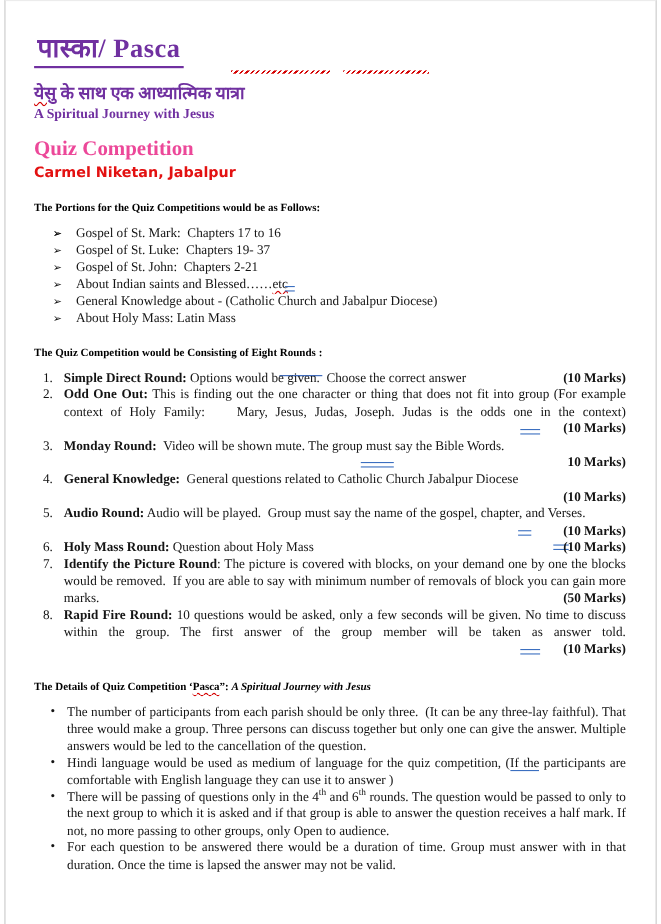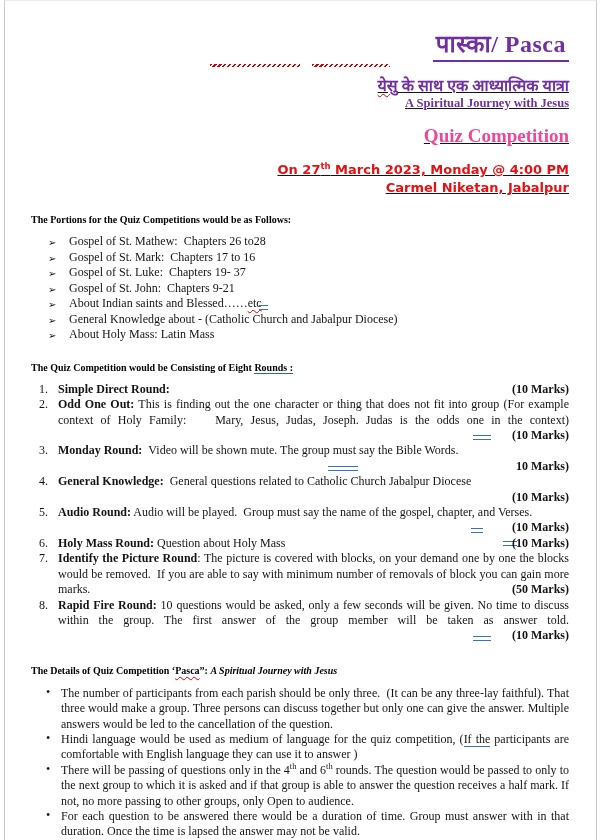--- a/index.html
+++ b/index.html
@@ -7,38 +7,38 @@
     width:601px;height:840px;overflow:hidden;background:#fff;
     font-family:"Liberation Serif",serif;color:#141414;position:relative;
   }
   .page{
     position:absolute;left:4px;top:0;width:593px;height:840px;box-sizing:border-box;
     border-left:1px solid #c9c9c9;border-right:1px solid #c9c9c9;border-top:1px solid #ececec;
     background:#fff;
   }
   .content{padding:25px 27px 0 26px;}
   
-  .hdr{text-align:right;text-decoration:underline;}
+  .hdr{text-align:left;}
   .title{
     display:inline-block;font-size:24px;font-weight:bold;color:#7030A0;
     border-bottom:2px solid #7030A0;padding:0 3px 1px 3px;letter-spacing:.5px;
   }
   .stripes{display:flex;justify-content:center;gap:12px;margin-top:2px;height:3px;}
   .stripe{height:3px;background:repeating-linear-gradient(135deg,#d40000 0 1.5px,transparent 1.5px 3.5px);}
   .s1{width:90px;}.s2{width:78px;}
   .sub-hi{margin-top:10px;font-size:16px;font-weight:bold;color:#7030A0;line-height:18px;}
   .sub-en{margin-top:1px;font-size:12.5px;font-weight:bold;color:#7030A0;}
   .quiz-title{margin-top:14px;font-size:19px;font-weight:bold;color:#ec4899;}
   .date-line,.venue{font-family:"DejaVu Sans",sans-serif;font-weight:bold;color:#e31111;font-size:13px;}
   .date-line{margin-top:14px;}
   .date-line sup{font-size:8.5px;}
   .venue{margin-top:3px;}
   
   .sec-heading{margin-top:19px;font-size:10px;font-weight:bold;color:#000;}
-  .blue-ul-thick{border-bottom:1.5px solid #2e5fb8;padding-bottom:0px;}
+  .blue-ul-thick{border-bottom:1.5px solid #2e5fb8;padding-bottom:14px;}
   .details-heading{margin-top:21px;}
   .italic{font-style:italic;}
   
   #portions-list{margin-top:9px;}
   .portion-row{position:relative;padding-left:38px;font-size:12px;line-height:15.5px;}
   .portion-row .arrow{position:absolute;left:17px;top:1px;font-size:10px;color:#111;}
   #rounds-list{margin-top:9px;}
   .ritem{position:relative;padding-left:27px;font-size:12px;line-height:15.4px;}
   .rnum{position:absolute;left:8px;top:0;}
   .rline{display:flex;align-items:center;white-space:pre;}
@@ -73,40 +73,39 @@
       <div>
         <span class="title">पास्का/ Pasca</span>
       </div>
       <div class="stripes">
         <span class="stripe s1"></span>
         <span class="stripe s2"></span>
       </div>
       <div class="sub-hi"><span class="wavy-red">येसु</span><span> के साथ एक आध्यात्मिक यात्रा</span></div>
       <div class="sub-en">A Spiritual Journey with Jesus</div>
       <div class="quiz-title">Quiz Competition</div>
-      <div class="date-line"><span>On 27</span><sup>th</sup><span> March 2023, Monday @ 4:00 PM</span></div>
       <div class="venue">Carmel Niketan, Jabalpur</div>
     </div>
 
     <div class="sec-heading">The Portions for the Quiz Competitions would be as Follows:</div>
     <div id="portions-list">
-        <div class="portion-row"><span class="arrow">➢</span><span class="t">Gospel of St. Mathew:  Chapters 26 to28</span></div>
+        <div class="portion-row"><span class="arrow">➢</span></div>
         <div class="portion-row"><span class="arrow">➢</span><span class="t">Gospel of St. Mark:  Chapters 17 to 16</span></div>
         <div class="portion-row"><span class="arrow">➢</span><span class="t">Gospel of St. Luke:  Chapters 19- 37</span></div>
-        <div class="portion-row"><span class="arrow">➢</span><span class="t">Gospel of St. John:  Chapters 9-21</span></div>
+        <div class="portion-row"><span class="arrow">➢</span><span class="t">Gospel of St. John:  Chapters 2-21</span></div>
         <div class="portion-row"><span class="arrow">➢</span><span class="t">About Indian saints and Blessed……</span><span class="wavy-red t">etc</span><span class="gmark-inline sm"></span></div>
         <div class="portion-row"><span class="arrow">➢</span><span class="t">General Knowledge about - (Catholic Church and Jabalpur Diocese)</span></div>
         <div class="portion-row"><span class="arrow">➢</span><span class="t">About Holy Mass: Latin Mass</span></div>
       </div>
 
     <div class="sec-heading"><span>The Quiz Competition would be Consisting of Eight </span><span class="blue-ul-thick">Rounds :</span></div>
     <div id="rounds-list">
         <div class="ritem">
           <span class="rnum">1.</span>
-          <div class="rline"><span class="b t">Simple Direct Round:</span><span class="spacer"></span><span class="marks">(10 Marks)</span></div>
+          <div class="rline"><span class="b t">Simple Direct Round:</span><span class="t"> Options would be given.  Choose the correct answer</span><span class="spacer"></span><span class="marks">(10 Marks)</span></div>
         </div>
         <div class="ritem">
           <span class="rnum">2.</span>
           <div class="rpara jlast"><span class="b t tj">Odd One Out:</span><span class="t tj">  This is finding out the one character or thing that does not fit into group (For example context of Holy Family: &nbsp;&nbsp;&nbsp;Mary, Jesus, Judas, Joseph. Judas is the odds one in the context)</span></div>
           <div class="marksline"><span class="gmark" style="left: 415px; width: 18px;"></span><span class="marks">(10 Marks)</span></div>
         </div>
         <div class="ritem">
           <span class="rnum">3.</span>
           <div class="rpara"><span class="b t tj">Monday Round:</span><span class="t tj"> &nbsp;Video will be shown mute. The group must say the Bible Words.</span></div>
           <div class="marksline"><span class="gmark" style="left: 270px; width: 30px;"></span><span class="marks">10 Marks)</span></div>

